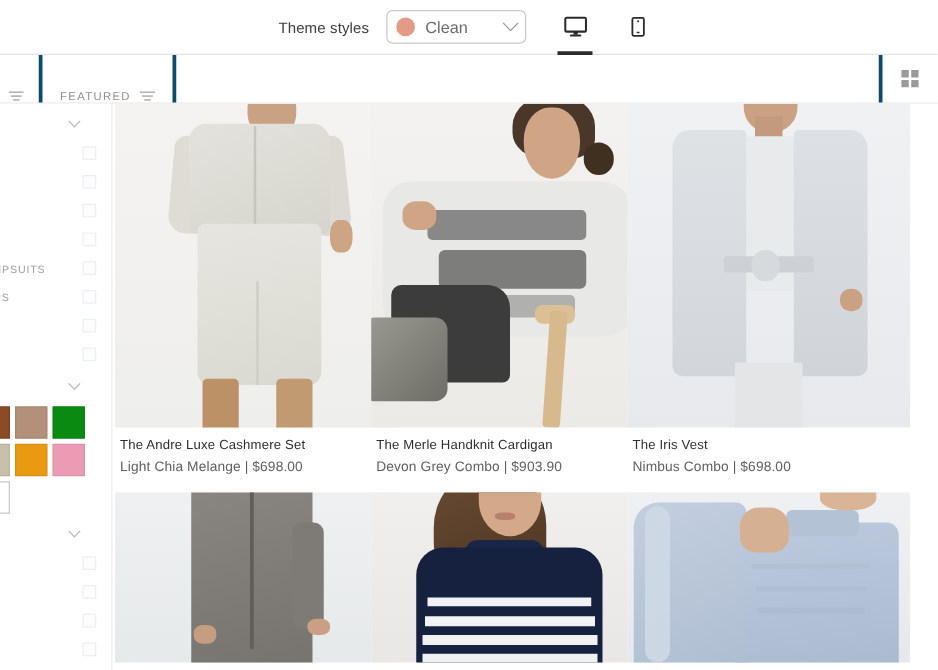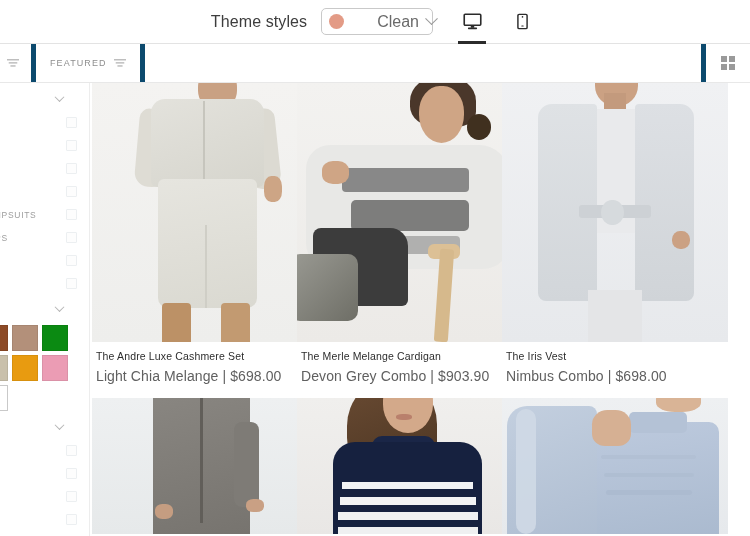--- a/index.html
+++ b/index.html
@@ -14,35 +14,35 @@
   
   .topbar {
     position: absolute; left: 0; top: 0;
     width: 750px; height: 44px;
     background: #ffffff;
     border-bottom: 1px solid #e3e3e3;
     display: flex; align-items: center; justify-content: center;
   }
   .topbar-inner { display: flex; align-items: center; gap: 14px; height: 100%; }
   .theme-label {
-    font-size: 16px; color: #3d3d3d; letter-spacing: .1px; white-space: nowrap;
+    font-size: 12px; color: #3d3d3d; letter-spacing: .1px; white-space: nowrap;
   }
   .theme-select {
     width: 112px; height: 27px;
     border: 1px solid #c9c9c9; border-radius: 5px;
     background: #fff;
     display: flex; align-items: center; gap: 8px;
     padding: 0 7px;
     cursor: pointer;
   }
   .theme-swatch {
     width: 15px; height: 15px; border-radius: 50%;
     background: #e39b86; flex: 0 0 auto;
   }
-  .theme-name { font-size: 16px; color: #6a6a6a; flex: 1 1 auto; margin-left: 25px; }
+  .theme-name { font-size: 13px; color: #6a6a6a; flex: 1 1 auto; }
   .chev {
     width: 9px; height: 9px; flex: 0 0 auto;
     border-right: 1.3px solid #9a9a9a; border-bottom: 1.3px solid #9a9a9a;
     transform: rotate(45deg) translate(-2px,-2px);
   }
   .dev-btns { display: flex; align-items: center; gap: 16px; margin-left: 8px; height: 44px; }
   .dev-btn {
     width: 34px; height: 44px;
     display: flex; align-items: center; justify-content: center;
     cursor: pointer; position: relative;
@@ -54,23 +54,23 @@
 
   
   .filterbar {
     position: absolute; left: 0; top: 44px;
     width: 750px; height: 39px;
     background: #ffffff;
     border-bottom: 1px solid #e8e8e8;
     display: flex; align-items: stretch;
   }
   .fb-cell {
-    display: flex; align-items: center; gap: 7px;
+    display: flex; align-items: flex-end; gap: 7px;
     padding: 0 14px;
-    border-right: 5px solid #0c4a6e;
+    border-right: 3px solid #0c4a6e;
     height: 100%;
   }
   .fb-cell.first { padding-left: 0; padding-right: 12px; }
   .fb-text {
     font-size: 9px; letter-spacing: 1.1px; color: #8e8e8e; white-space: nowrap;
   }
   .fb-spacer { flex: 1 1 auto; }
   .gridview-btn {
     width: 44px; display: flex; align-items: center; justify-content: center;
     cursor: pointer;
@@ -139,21 +139,21 @@
     width: 226px; height: 259px;
     background: #f2f2f0;
     position: relative; overflow: hidden; cursor: pointer;
   }
   .card.r2 .shot { height: 136px; }
   .cinfo { padding: 8px 0 0 4px; }
   .cname {
     font-size: 10.5px; color: #2d2d2d; letter-spacing: .15px;
     margin-bottom: 6px; white-space: nowrap;
   }
-  .cmeta { font-size: 14px; color: #606060; letter-spacing: .1px; white-space: nowrap; }
+  .cmeta { font-size: 11px; color: #606060; letter-spacing: .1px; white-space: nowrap; }
 
   
   .scene { position: absolute; inset: 0; }
   .bgwall { position: absolute; inset: 0; }
 
   
   .s1 .bgwall { background: linear-gradient(180deg,#f4f3f1 0%,#eeeeec 100%); }
   .s1 .head { position:absolute; left:47%; top:-6%; width:17%; height:16%;
     background:#c9a183; border-radius:48% 48% 44% 44%; }
   .s1 .top {
@@ -471,21 +471,21 @@
               <div class="band2"></div>
               <div class="band3"></div>
             <div class="armskin"></div>
             <div class="dark"></div>
               <div class="silver"></div>
             <div class="sticktop"></div>
               <div class="stick"></div>
           </div>
         </div>
         <div class="cinfo">
-          <div class="cname">The Merle Melange Cardigan</div>
+          <div class="cname">The Merle Handknit Cardigan</div>
           <div class="cmeta">Devon Grey Combo | $903.90</div>
         </div>
       </div>
 
       <div class="card">
         <div class="shot">
           <div class="scene s3">
             <div class="bgwall"></div>
               <div class="face"></div>
               <div class="neck"></div>

